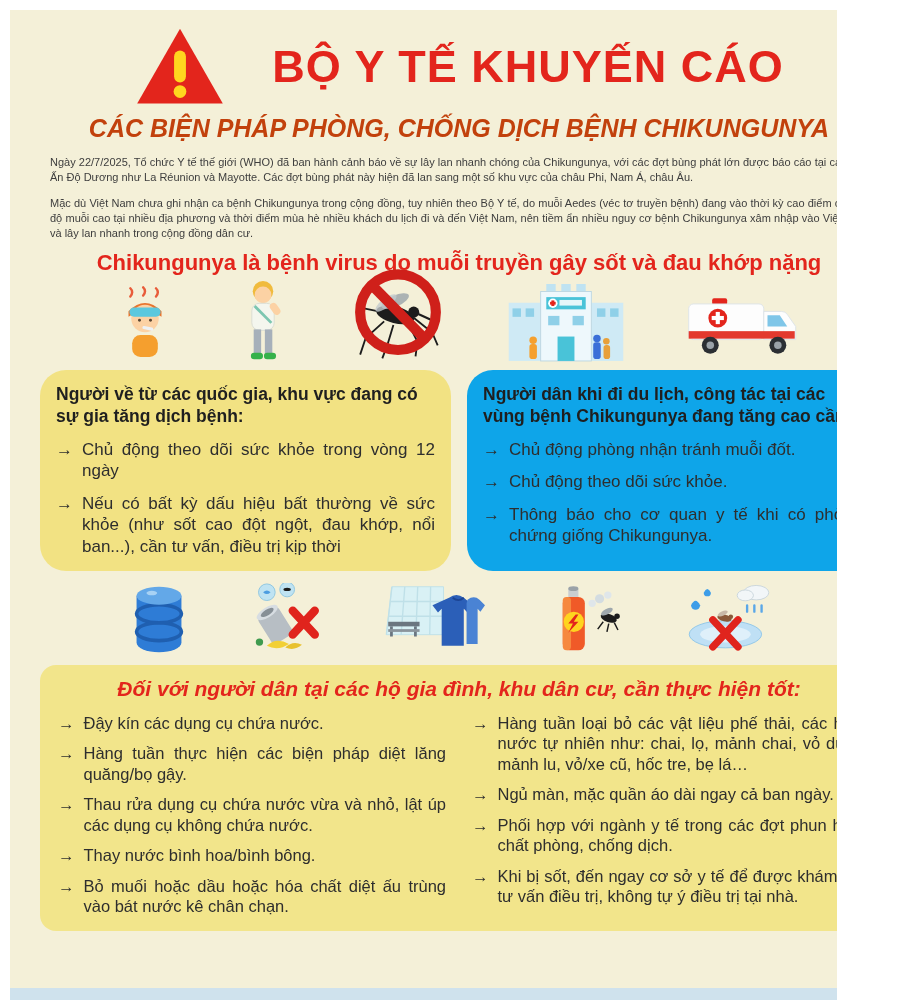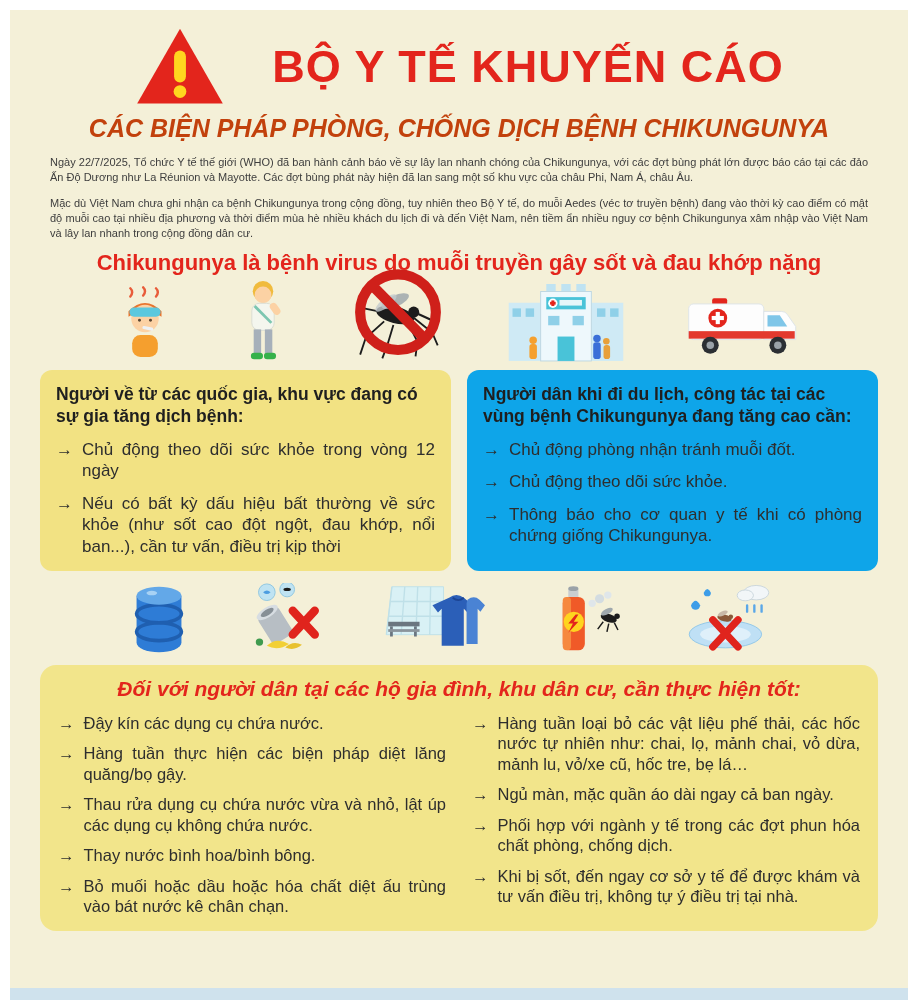--- a/index.html
+++ b/index.html
@@ -1,35 +1,35 @@
 <!DOCTYPE html>
 <html><head>
 <meta charset="utf-8">
 <style>
   * { margin:0; padding:0; box-sizing:border-box; }
   html,body { background:#ffffff; }
   body { width:918px; height:1000px; font-family:"Liberation Sans","DejaVu Sans",sans-serif; }
-  #poster { position:relative; width:918px; height:1000px; background:#ffffff; overflow:hidden; }
+  #poster { position:relative; width:837px; height:1000px; background:#ffffff; overflow:hidden; }
   #canvas { position:absolute; left:10px; top:10px; width:898px; height:978px; background:#f4f0d8; overflow:hidden; }
   #bottom-strip { position:absolute; left:10px; bottom:0; width:898px; height:12px; background:#cfe2ed; }
 
   .header-row { display:flex; justify-content:center; align-items:center; gap:46px; padding-top:16px; height:98px; }
   .title { color:#e3251c; font-weight:bold; font-size:45px; letter-spacing:1px; }
   .subtitle { text-align:center; margin-top:6px; color:#c2410c; font-weight:bold; font-style:italic; font-size:25px; }
 
   .para { margin:12px 40px 0 40px; color:#3d3d3d; font-size:11px; line-height:1.33; text-align:justify; }
 
   .banner { margin-top:10px; text-align:center; color:#e3251c; font-weight:bold; font-size:22px; }
 
   .icon-row { display:flex; justify-content:space-evenly; align-items:flex-end; margin-top:4px; padding:0 46px; height:82px; }
   .icon-row.second { height:76px; margin-top:8px; padding:0 70px; }
   .icon-cell { display:flex; align-items:flex-end; justify-content:center; }
 
   .boxes { display:flex; gap:16px; margin:8px 30px 0 30px; align-items:stretch; }
-  .infobox { flex:1; border-radius:12px; padding:14px 16px 14px 16px; }
+  .infobox { flex:1; border-radius:26px; padding:14px 16px 14px 16px; }
   .infobox.yellow { background:#f2e283; }
   .infobox.blue { background:#0ea5e9; }
   .box-heading { color:#1f1f1f; font-weight:bold; font-size:17.5px; line-height:1.25; }
   .bullet { display:flex; gap:9px; margin-top:11px; color:#2e2e2e; font-size:17px; line-height:1.26; }
   .bullet .arr { flex:0 0 auto; font-weight:bold; color:#2e2e2e; }
   .bullet .btxt { text-align:justify; }
 
   .household { margin:10px 30px 0 30px; background:#f2e58b; border-radius:16px; padding:12px 18px 14px 18px; }
   .household-heading { text-align:center; color:#e3251c; font-weight:bold; font-size:21px; margin-bottom:2px;font-style:italic; }
   .household-cols { display:flex; gap:26px; }

